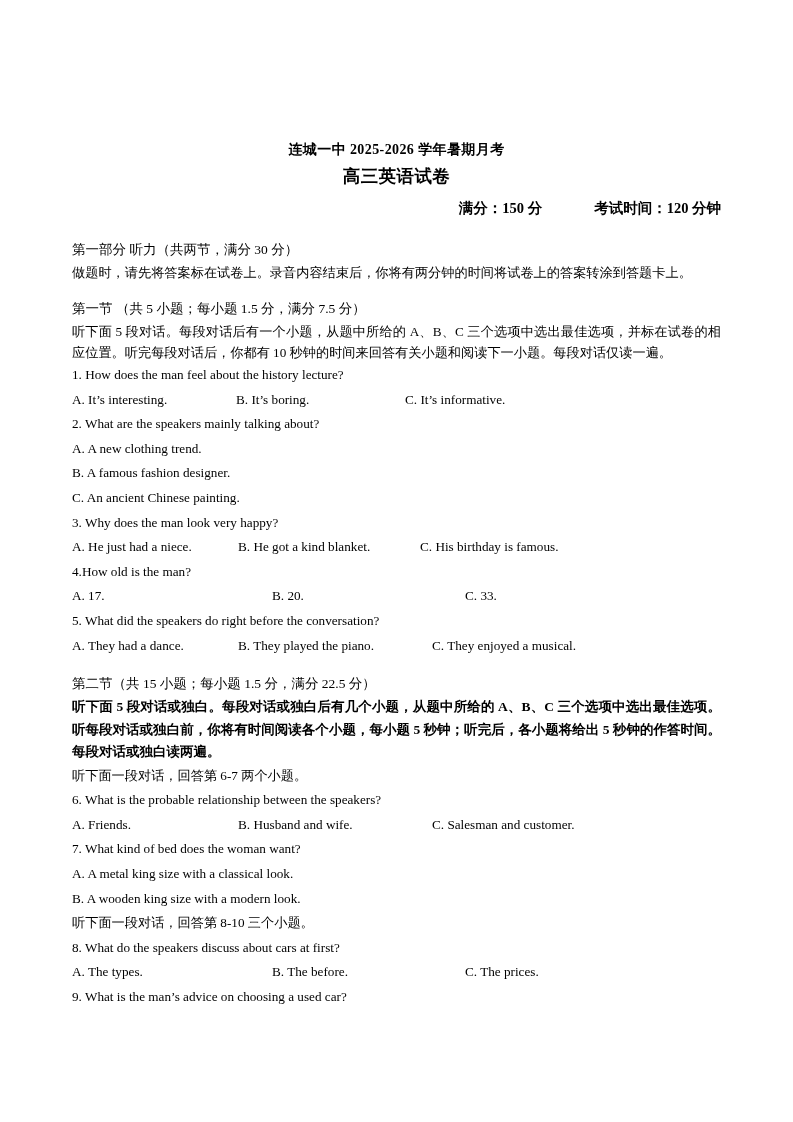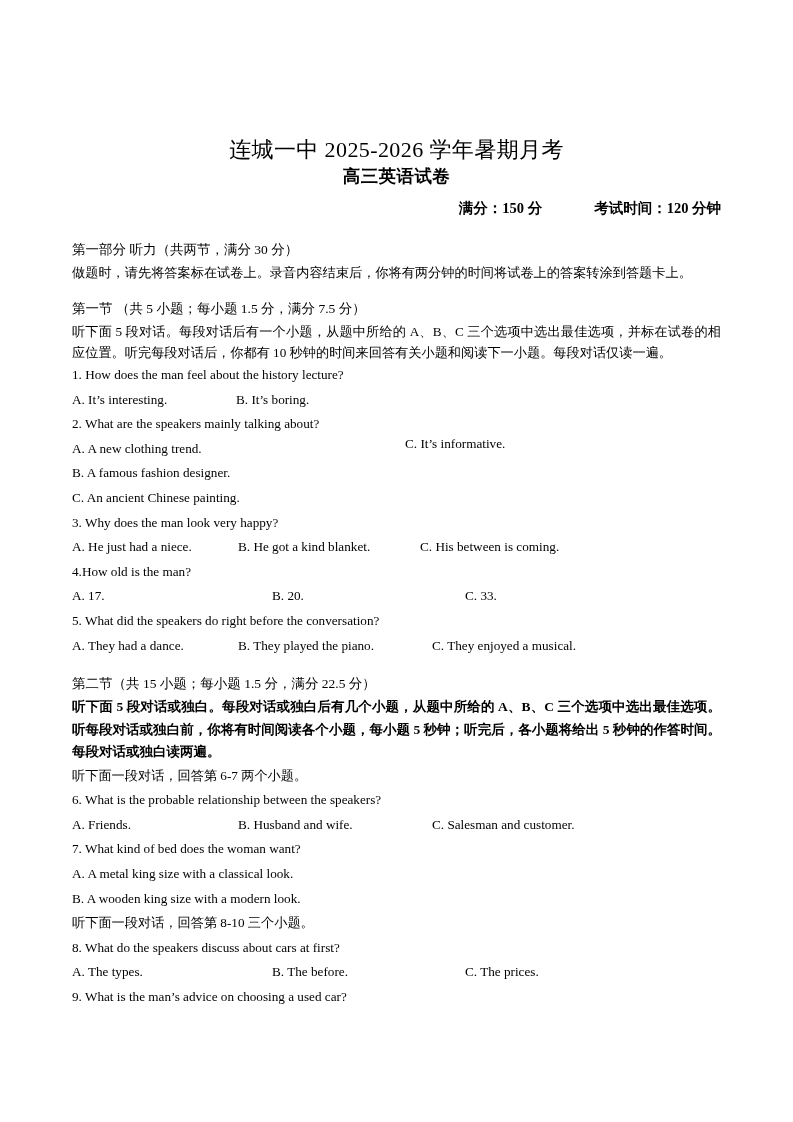--- a/index.html
+++ b/index.html
@@ -23,22 +23,22 @@
     overflow: hidden;
   }
 
   
   .title-block {
     padding-top: 137px;
     text-align: center;
   }
   .doc-title {
     font-family: "Liberation Serif", "DejaVu Serif", serif;
-    font-weight: normal;
-    font-size: 22px;
+    font-weight: bold;
+    font-size: 14px;
     line-height: 25px;
     letter-spacing: 0.4px;
     white-space: nowrap;
   }
   .doc-subtitle {
     font-weight: bold;
     font-size: 17.5px;
     line-height: 25px;
     letter-spacing: 0.4px;
     margin-top: 2px;
@@ -89,21 +89,21 @@
     position: relative;
     height: 24.6px;
     white-space: nowrap;
   }
   .opts span {
     position: absolute;
     top: 0;
   }
   .op-a { left: 0px; }
   .op-b-n { left: 164px; }
-  .op-c-n { left: 333px; margin-top: 44px; }
+  .op-c-n { left: 333px; }
   .op-b-m { left: 166px; }
   .op-c-m { left: 348px; }
   .op-b-w { left: 200px; }
   .op-c-w { left: 393px; }
   .op-b-x { left: 166px; }
   .op-c-x { left: 360px; }
 
   .cn-lead {
     font-size: 13.2px;
     line-height: 24.6px;
@@ -137,21 +137,21 @@
 
   <div class="qline">2. What are the speakers mainly talking about?</div>
   <div class="qline">A. A new clothing trend.</div>
   <div class="qline">B. A famous fashion designer.</div>
   <div class="qline">C. An ancient Chinese painting.</div>
 
   <div class="qline">3. Why does the man look very happy?</div>
   <div class="opts">
     <span class="op-a">A. He just had a niece.</span>
     <span class="op-b-m">B. He got a kind blanket.</span>
-    <span class="op-c-m">C. His between is coming.</span>
+    <span class="op-c-m">C. His birthday is famous.</span>
   </div>
 
   <div class="qline">4.How old is the man?</div>
   <div class="opts">
     <span class="op-a">A. 17.</span>
     <span class="op-b-w">B. 20.</span>
     <span class="op-c-w">C. 33.</span>
   </div>
 
   <div class="qline">5. What did the speakers do right before the conversation?</div>

